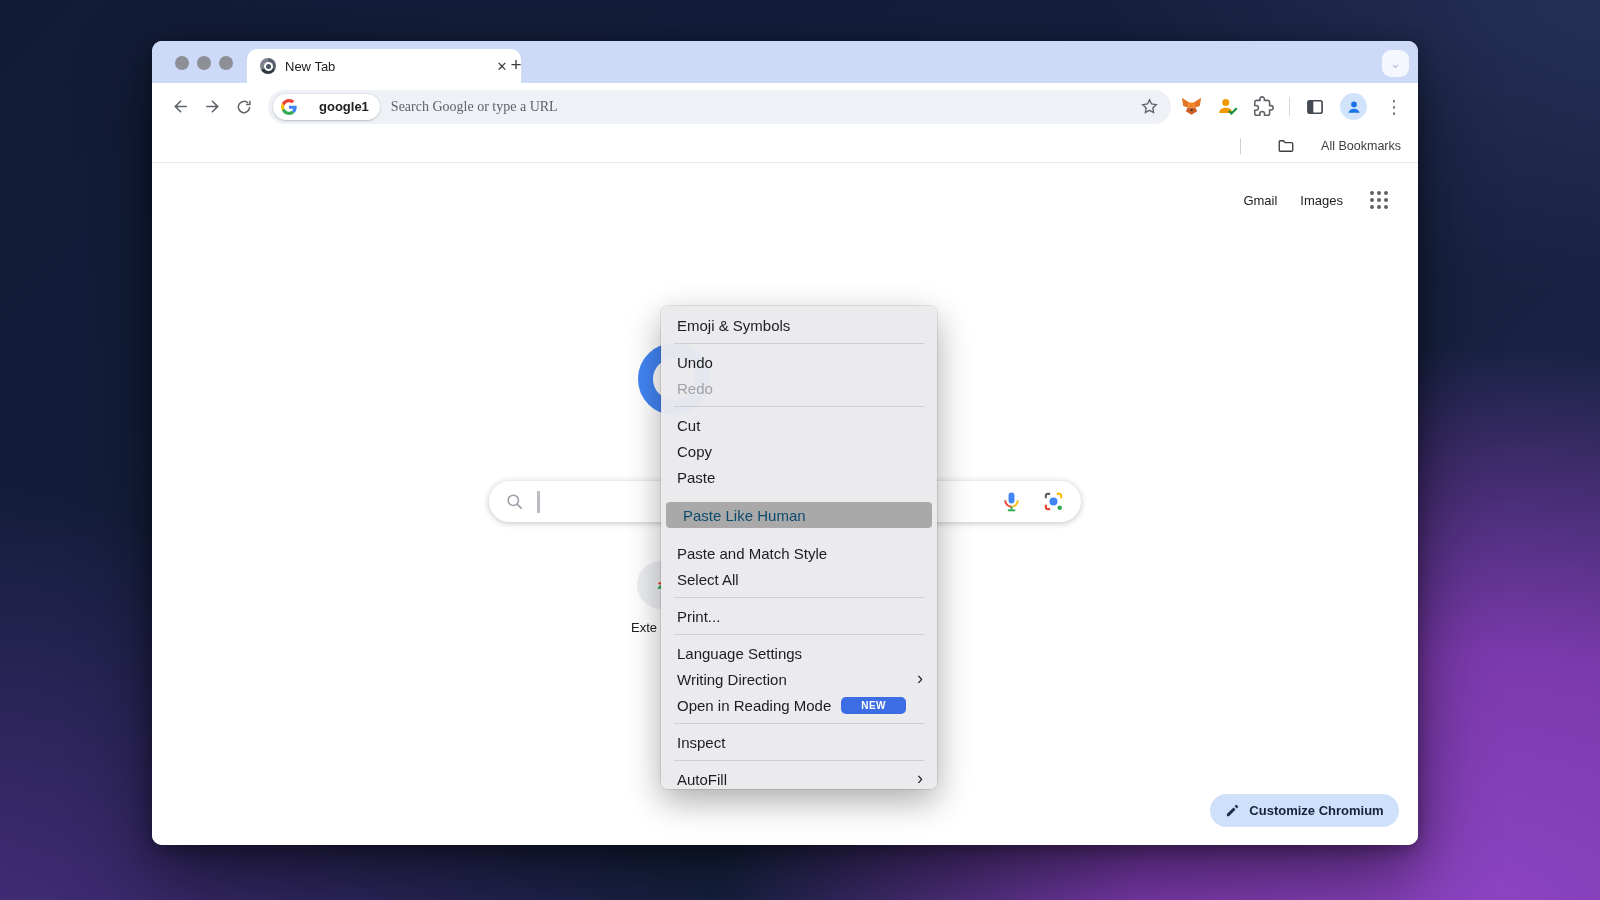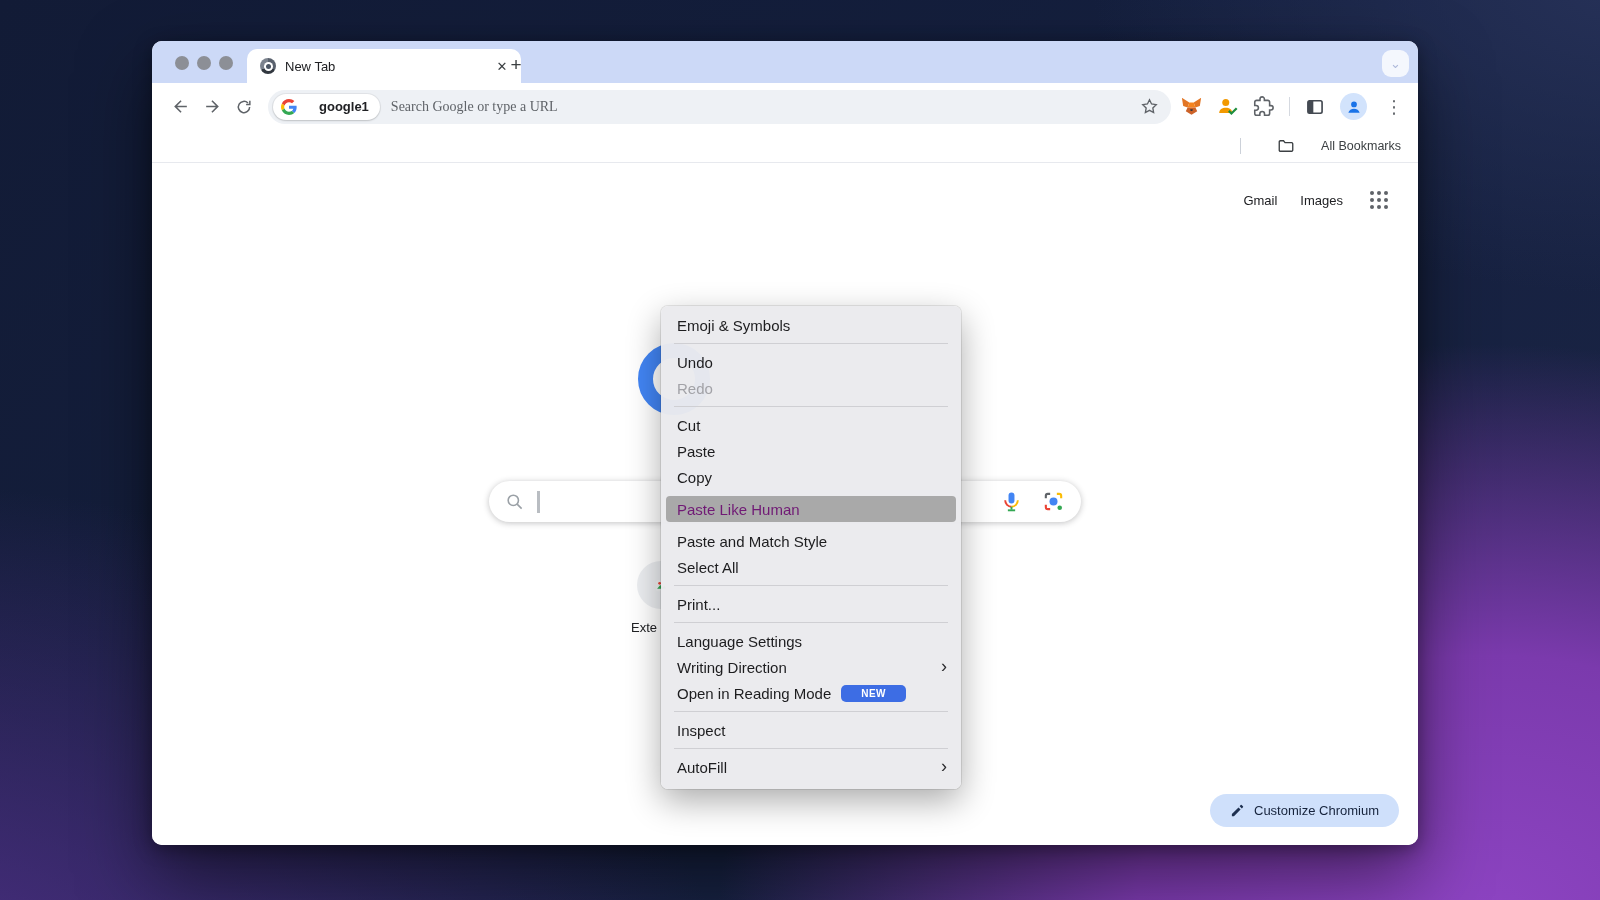--- a/index.html
+++ b/index.html
@@ -86,32 +86,32 @@
   .searchbox .spacer { flex:1; }
   .searchbox svg { display:block; }
   .mic { margin-right:19px; }
 
   .shortcut-circle { position:absolute; left:485px; top:398px; width:48px; height:48px; border-radius:50%;
     background:#eceef1; display:flex; align-items:center; justify-content:center; }
   .shortcut-label { position:absolute; left:479px; top:457px; font-size:13px; color:#202124; }
 
   .customize-btn { position:absolute; left:1058px; top:631px; width:189px; height:33px;
     background:#cfe0fb; border-radius:17px; display:flex; align-items:center; justify-content:center; gap:9px;
-    font-size:13px; color:#16233c; font-weight:400; }
+    font-size:13px; color:#16233c; font-weight:700; }
 
   
   .ctx-menu {
-    position:absolute; left:509px; top:265px; width:300px; height:483px;
+    position:absolute; left:509px; top:265px; width:276px; height:483px;
     background:rgba(234,234,237,.97); border-radius:7px; z-index:50;
     box-shadow:0 12px 34px rgba(0,0,0,.33), 0 0 0 1px rgba(0,0,0,.09);
     padding:6px 0; font-size:15px; color:#1d1d1f;
   }
   .mi { height:26px; display:flex; align-items:center; justify-content:space-between; padding:0 14px 0 16px; }
   .mi.disabled { color:#a2a2a7; }
-  .mi.highlight { margin:6px 5px; padding:0 9px 0 11px; border-radius:4px; background:#a9a9a9; color:#701a75; }
+  .mi.highlight { margin:12px 5px; padding:0 9px 0 17px; border-radius:4px; background:#a9a9a9; color:#0c4a6e; }
   .mi .arrow { font-size:18px; color:#2b2b2e; line-height:1; margin-top:-2px; }
   .mi .badge { background:#3d6de4; color:#fff; font-size:10px; font-weight:700; letter-spacing:.4px;
     padding:3px 20px; border-radius:5px; margin-left:10px; }
   .mi .label-wrap { display:flex; align-items:center; }
   .msep { height:1px; background:#cfcfd3; margin:5px 13px; }
 </style>
 </head>
 <body>
 
 <div class="desktop">
@@ -278,24 +278,24 @@
           <span>Undo</span>
         </div>
       <div class="mi disabled">
           <span>Redo</span>
         </div>
       <div class="msep"></div>
       <div class="mi">
           <span>Cut</span>
         </div>
       <div class="mi">
+          <span>Copy</span>
+        </div>
+      <div class="mi">
           <span>Paste</span>
-        </div>
-      <div class="mi">
-          <span>Copy</span>
         </div>
       <div class="mi highlight">
           <span>Paste Like Human</span>
         </div>
       <div class="mi">
           <span>Paste and Match Style</span>
         </div>
       <div class="mi">
           <span>Select All</span>
         </div>

